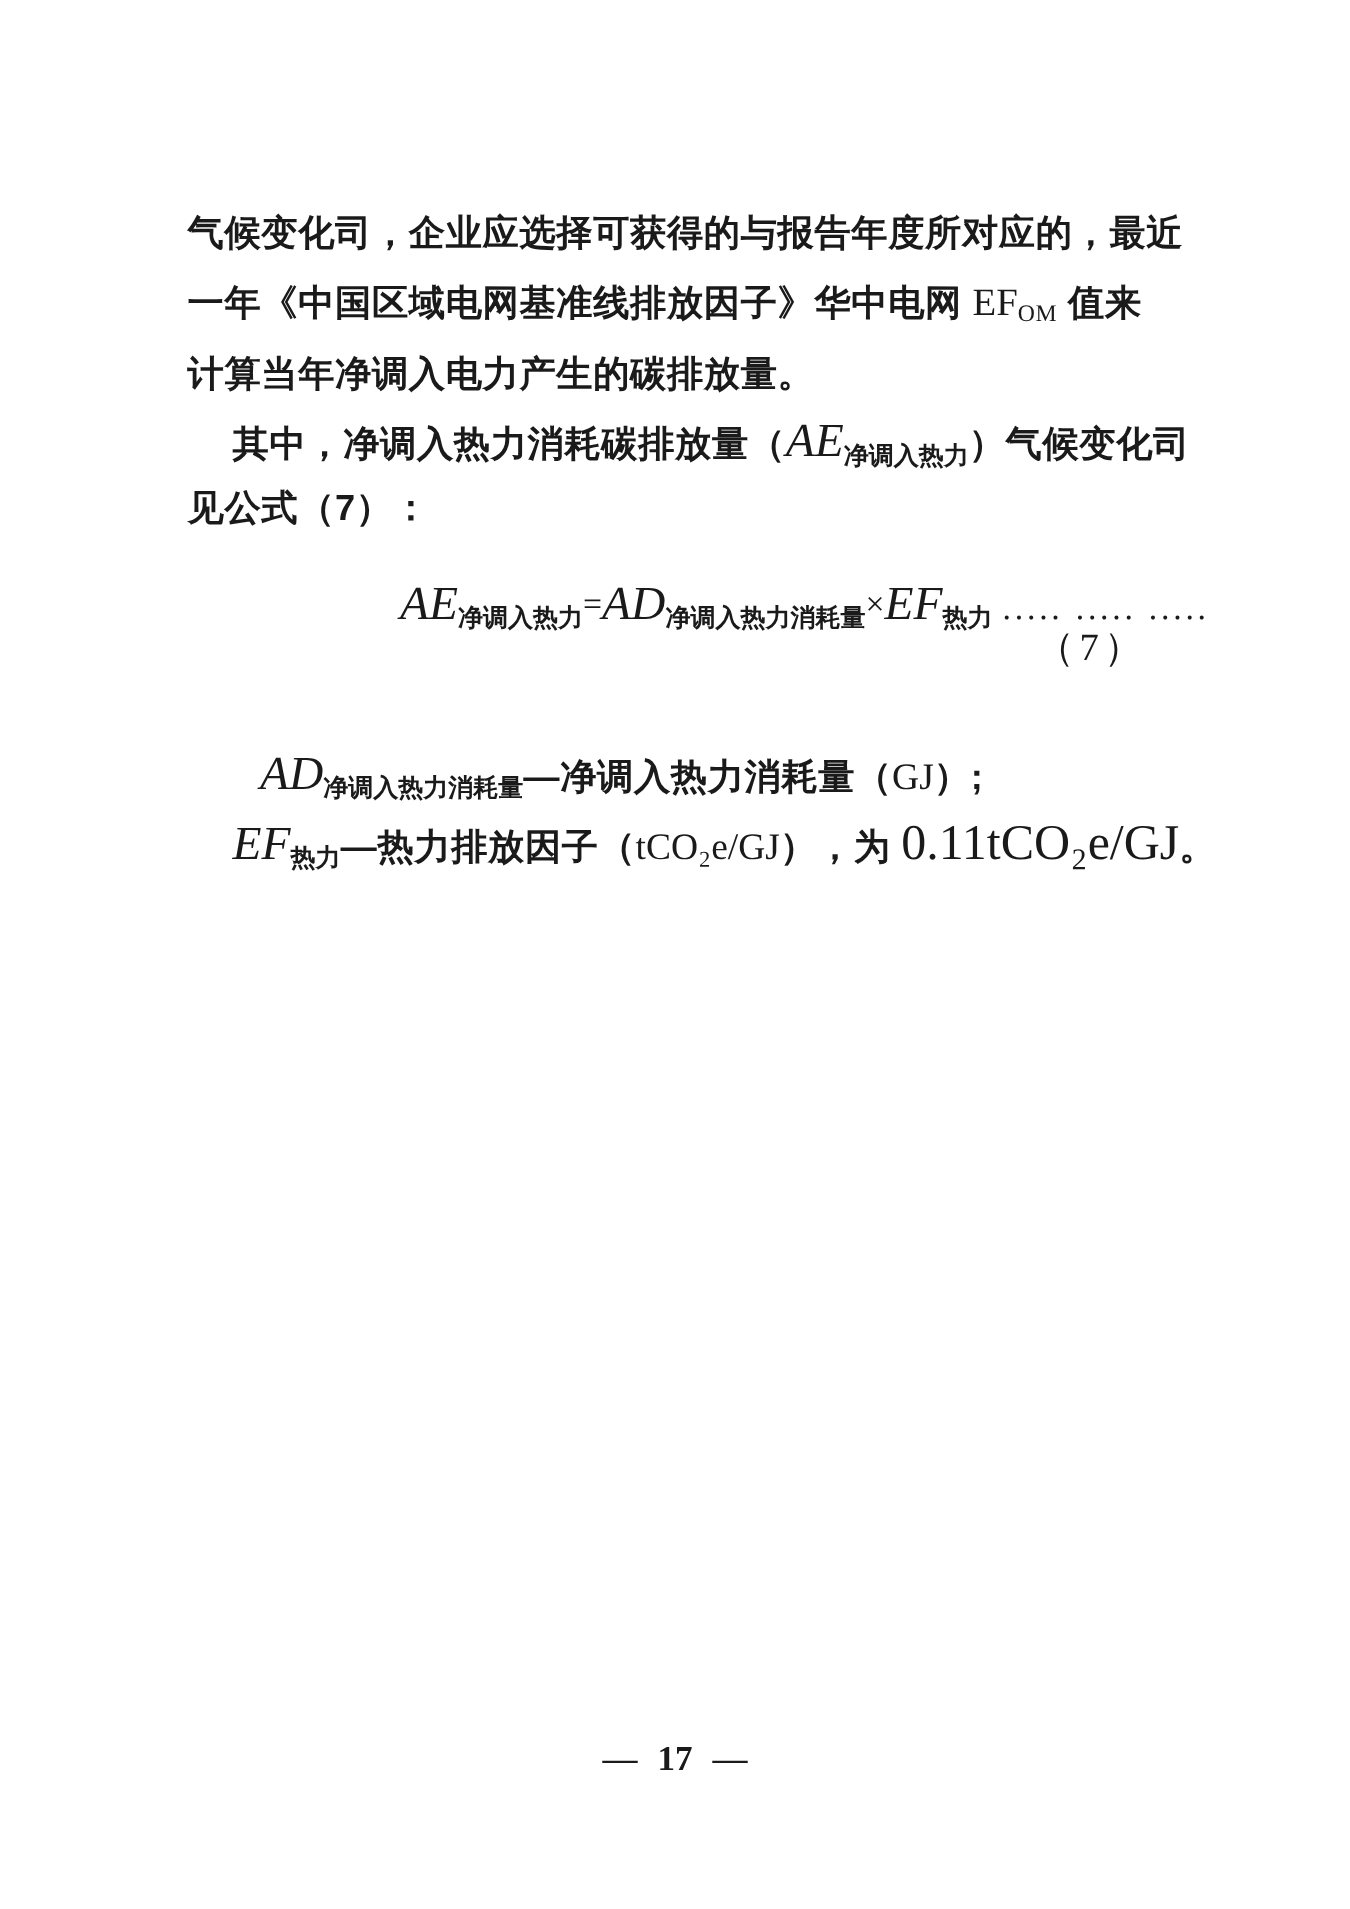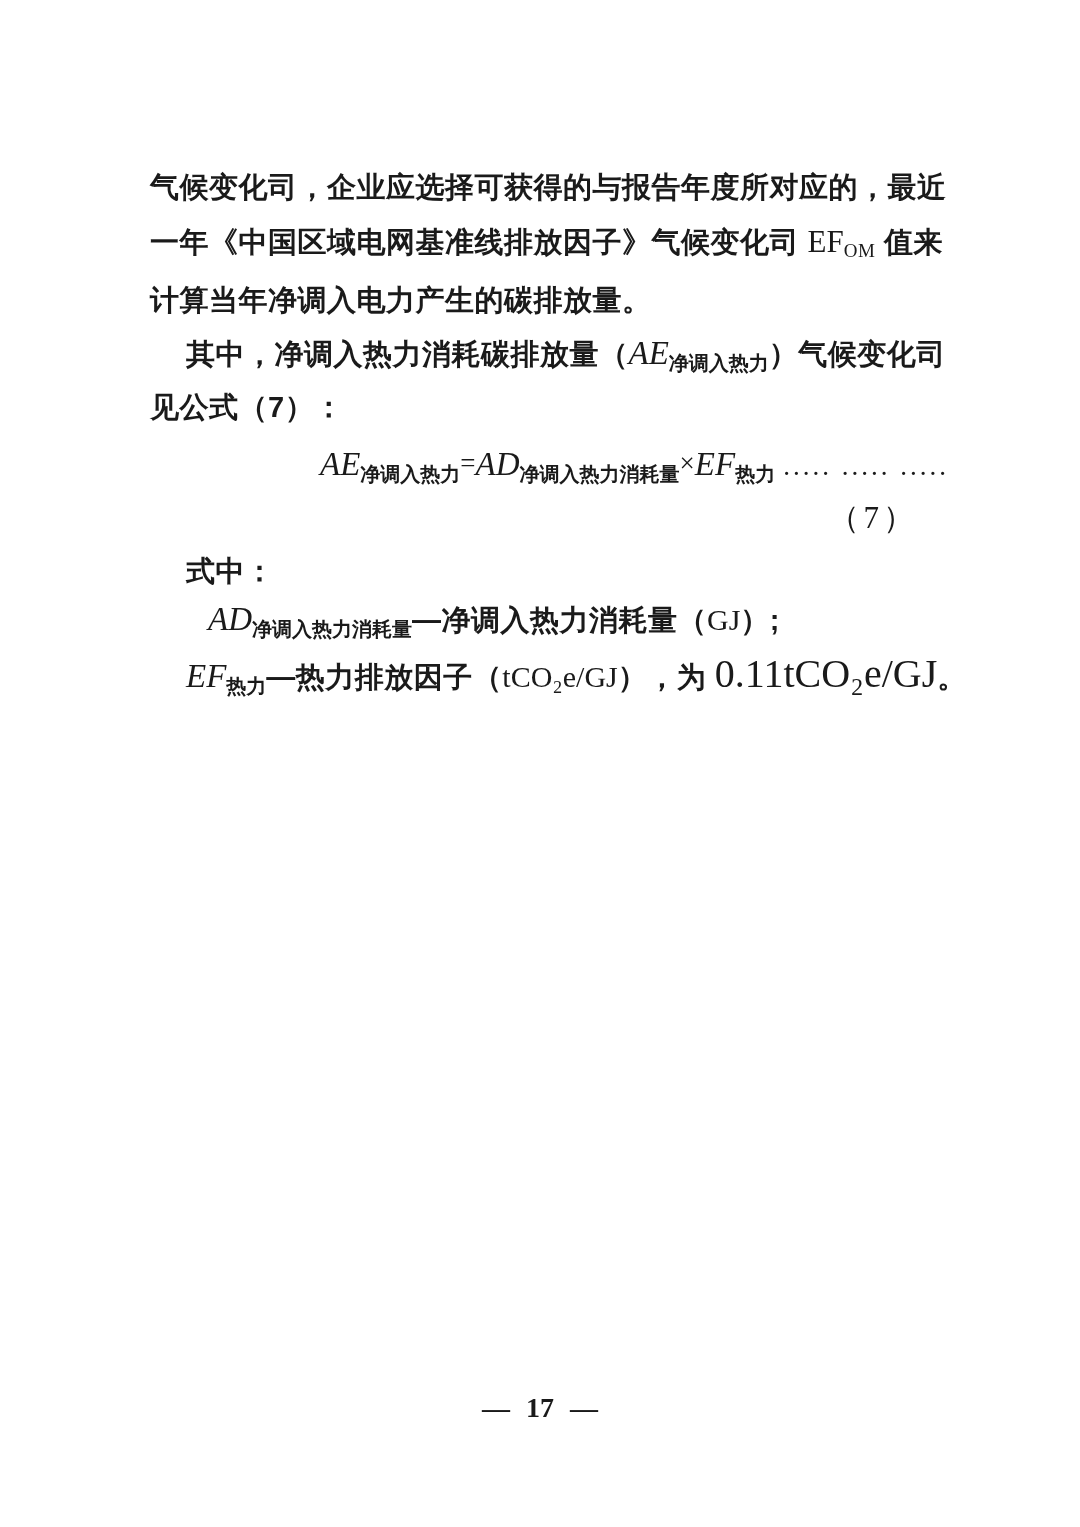--- a/index.html
+++ b/index.html
@@ -26,21 +26,21 @@
     line-height: 40px;
     white-space: nowrap;
   }
   .indent-sm  { padding-left: 36px; }
   .indent-ad  { padding-left: 58px; }
   .indent-ef  { padding-left: 36px; }
   .var {
     font-family: "Liberation Serif", "DejaVu Serif", serif;
     font-style: italic;
     font-weight: 400;
-    font-size: 33px;
+    font-size: 38px;
     letter-spacing: 0;
   }
   .sub-cn {
     font-size: 20px;
     font-weight: 600;
     vertical-align: -6px;
     letter-spacing: 0;
     margin-top: 28px;
   }
   .sub-sm {
@@ -107,46 +107,43 @@
 </head>
 <body>
 
 <div class="page">
 
   <div class="line" style="top:167px">
     <span>气候变化司，企业应选择可获得的与报告年度所对应的，最近</span>
   </div>
 
   <div class="line" style="top:222px">
-    <span>一年《中国区域电网基准线排放因子》气候变化司 </span><span class="serif" style="font-size:31px">EF</span><span class="sub-sm">OM</span><span> 值来</span>
+    <span>一年《中国区域电网基准线排放因子》华中电网 </span><span class="serif" style="font-size:31px">EF</span><span class="sub-sm">OM</span><span> 值来</span>
   </div>
 
   <div class="line" style="top:280px">
     <span>计算当年净调入电力产生的碳排放量。</span>
   </div>
 
   <div class="line indent-sm" style="top:333px">
     <span>其中，净调入热力消耗碳排放量（</span><span class="var">AE</span><span class="sub-cn">净调入热力</span><span>）气候变化司</span>
   </div>
 
   <div class="line" style="top:387px">
     <span>见公式（7）：</span>
   </div>
 
-  <div class="formula-line" style="top:440px">
+  <div class="formula-line" style="top:460px">
     <span class="var">AE</span><span class="sub-cn">净调入热力</span><span class="op">=</span><span class="var">AD</span><span class="sub-cn">净调入热力消耗量</span><span class="op">×</span><span class="var">EF</span><span class="sub-cn">热力</span> <span class="dots">..... ..... .....</span>
   </div>
 
   <div class="formula-number" style="top:497px">
     <span>（7）</span>
   </div>
 
-  <div class="line indent-sm" style="top:551px">
-    <span>式中：</span>
-  </div>
 
   <div class="line indent-ad" style="top:599px">
     <span class="var">AD</span><span class="sub-cn">净调入热力消耗量</span><span>—净调入热力消耗量（</span><span class="serif" style="font-size:30px">GJ</span><span>）;</span>
   </div>
 
   <div class="line indent-ef" style="top:654px">
     <span class="var">EF</span><span class="sub-cn">热力</span><span>—热力排放因子（</span><span class="serif" style="font-size:30px">tCO₂e/GJ</span><span>），为 </span><span class="serif" style="font-size:40px">0.11tCO₂e/GJ</span><span>。</span>
   </div>
 
   <div class="footer" style="top:1392px">

